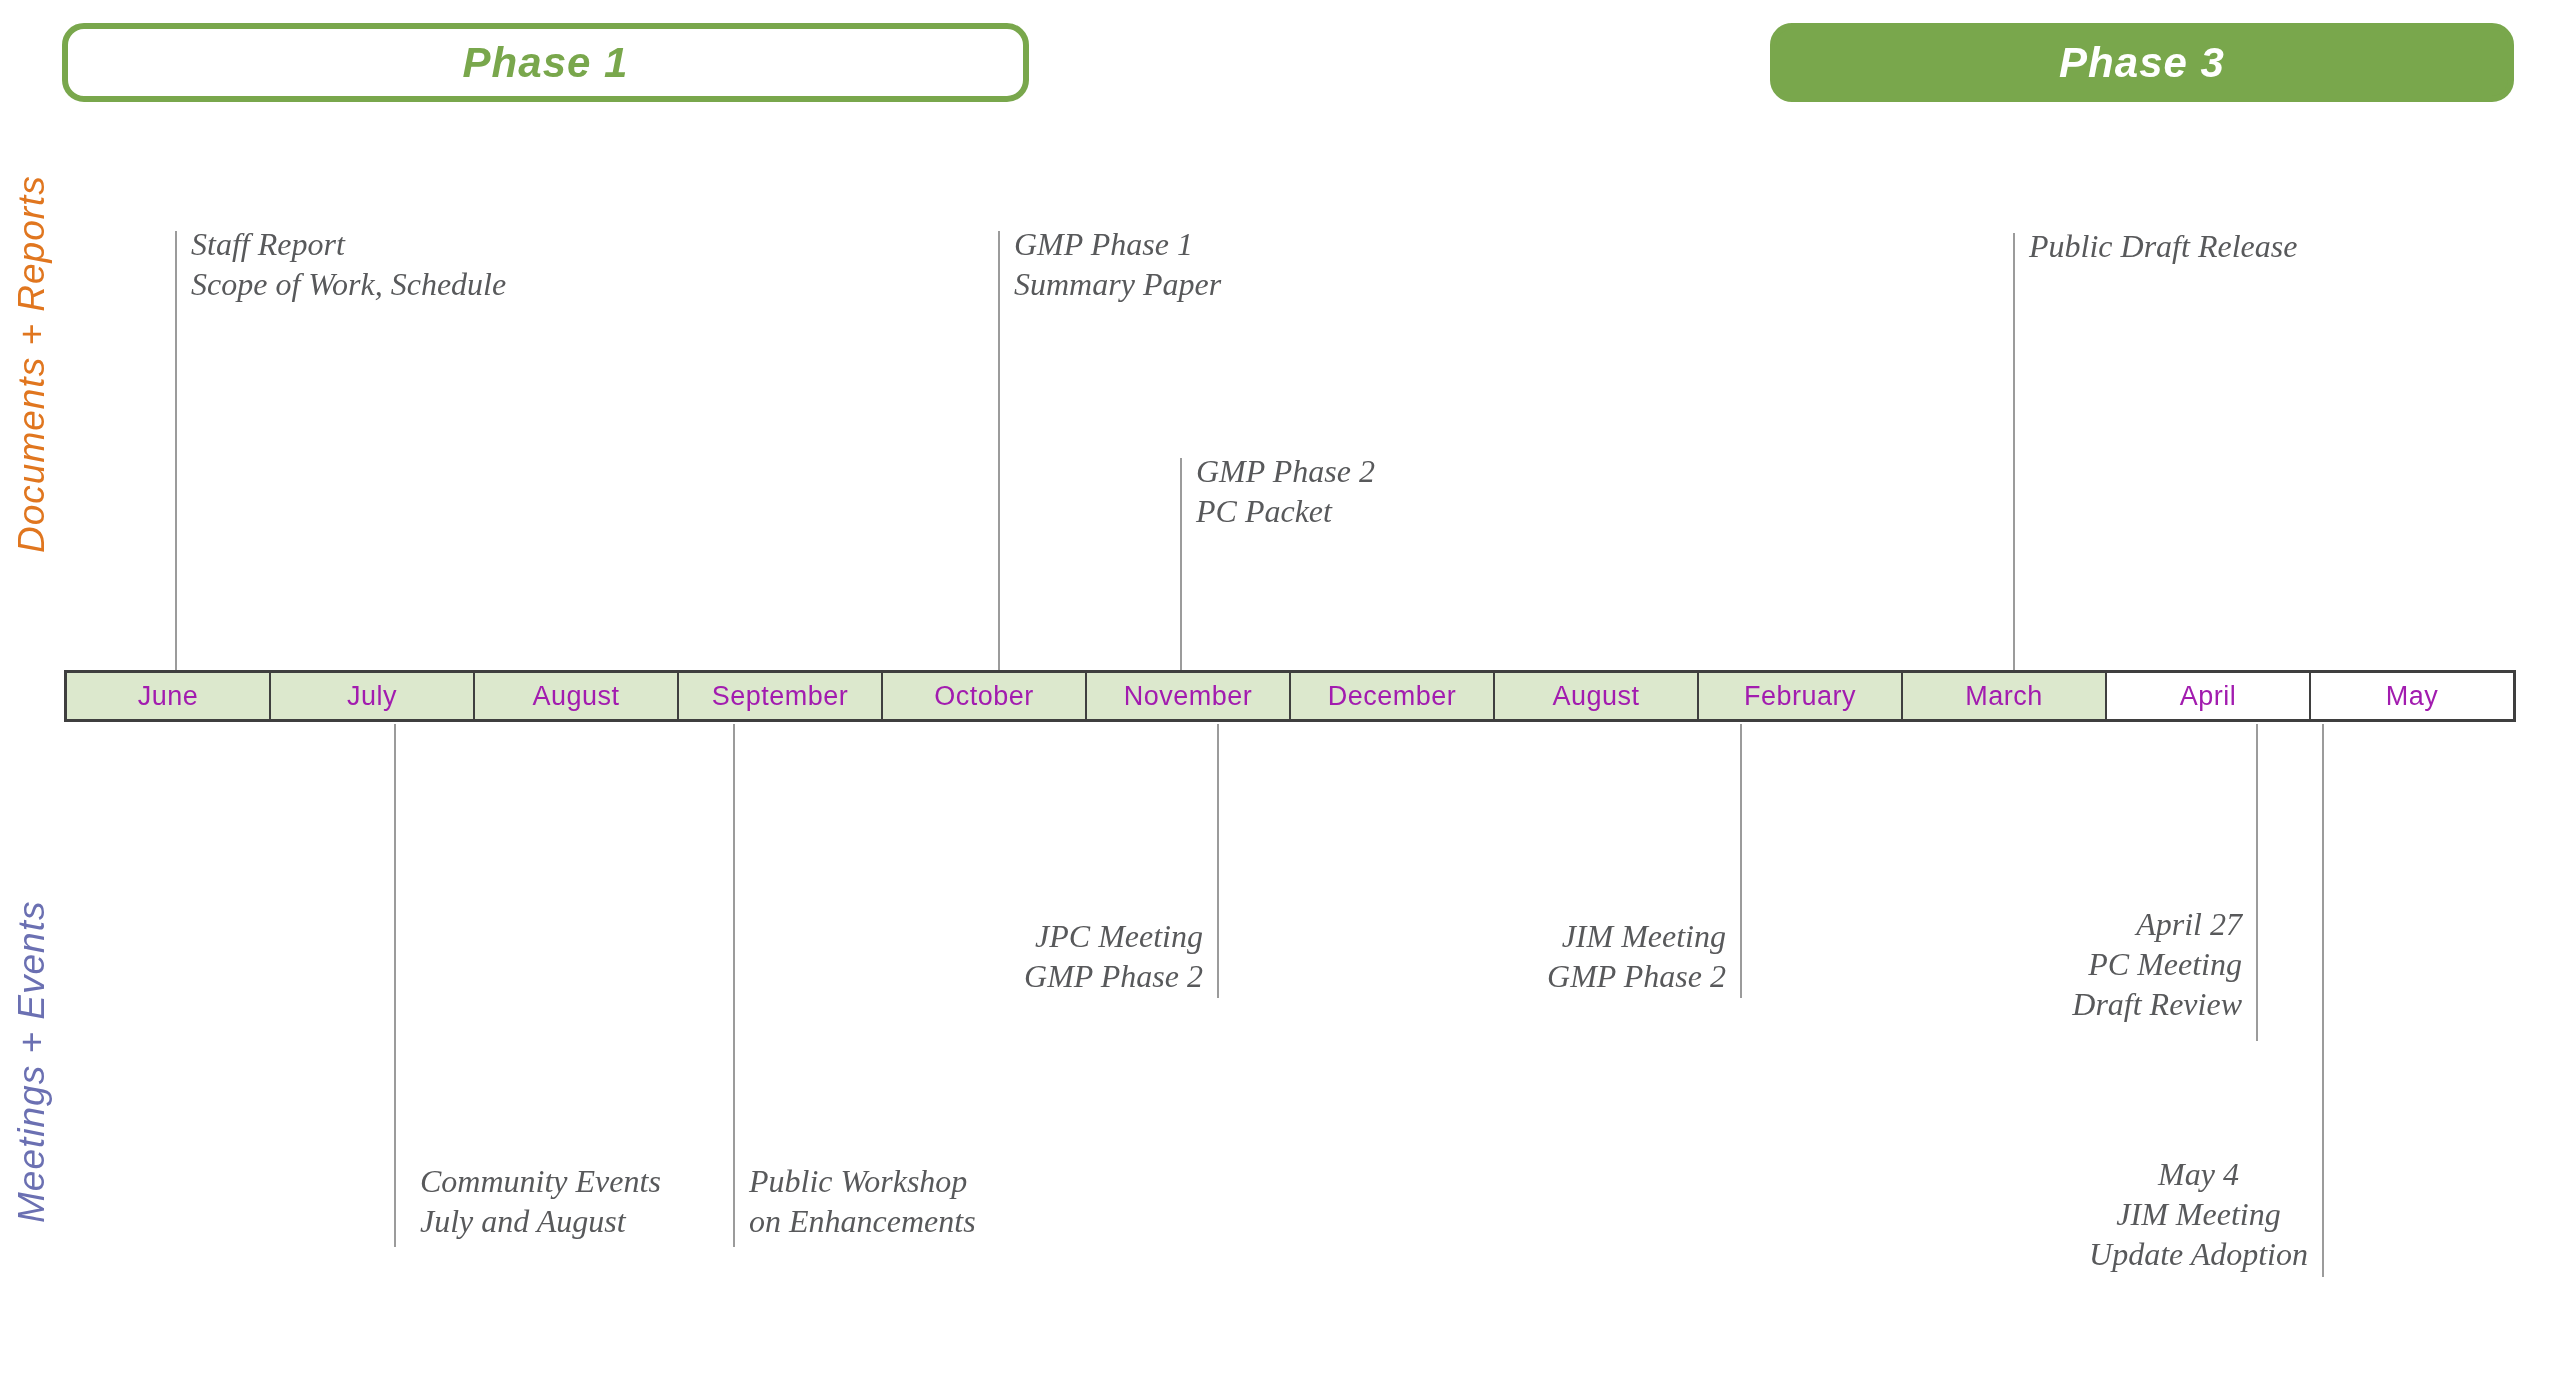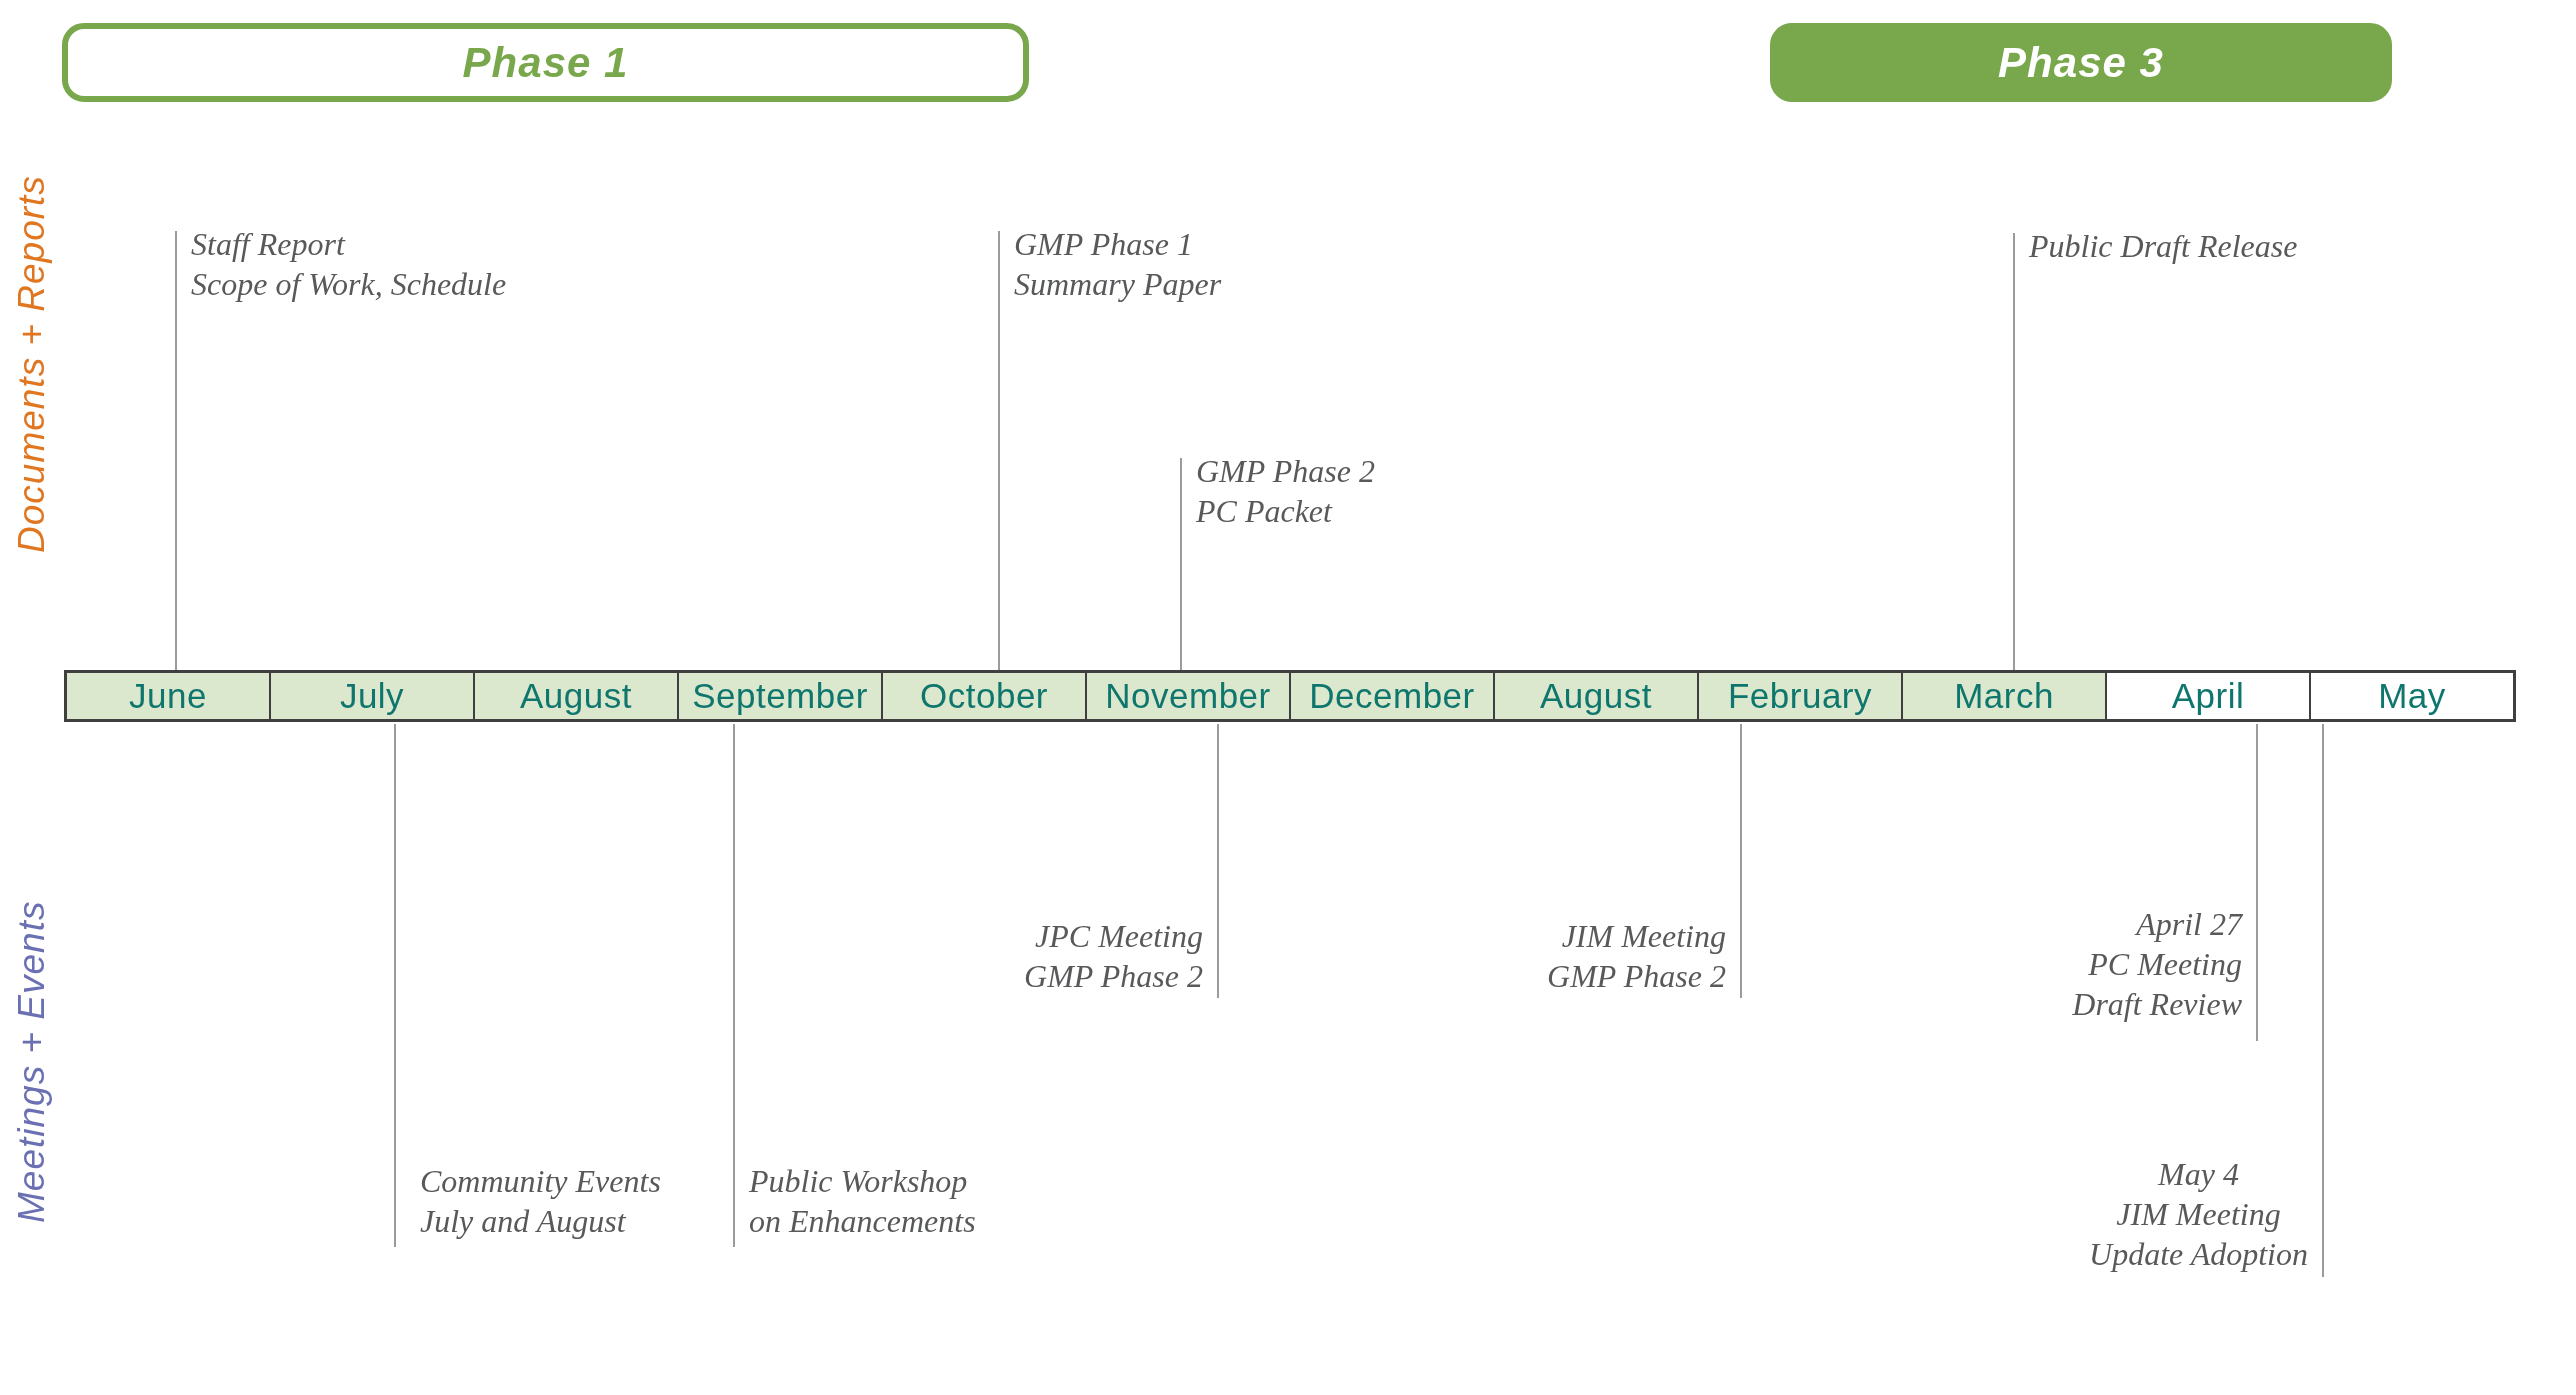--- a/index.html
+++ b/index.html
@@ -17,21 +17,21 @@
     box-sizing:border-box;
     border:6px solid #79A74C;border-radius:22px;
     background:#ffffff;color:#79A74C;
     display:flex;align-items:center;justify-content:center;
     font-size:42px;font-weight:bold;font-style:italic;
     letter-spacing:1px;
   }
   .phase.filled{background:#79A74C;color:#ffffff;}
   #phase1{left:62px;width:967px;}
   #phase2{left:1066px;width:668px;}
-  #phase3{left:1770px;width:622px;}
+  #phase3{left:1770px;width:744px;}
 
   
   .lane-label{
     position:absolute;left:6px;width:52px;
     writing-mode:vertical-rl;transform:rotate(180deg);
     display:flex;align-items:center;justify-content:center;
     font-size:37px;font-style:italic;letter-spacing:1px;
     white-space:nowrap;
   }
   #lane-docs{top:144px;height:441px;color:#E0761F;}
@@ -40,21 +40,21 @@
   
   #monthbar{
     position:absolute;left:64px;top:670px;width:2452px;height:52px;
     box-sizing:border-box;border:3px solid #3F3F3F;
     display:flex;background:#ffffff;
   }
   .mcell{
     flex:1 1 0;box-sizing:border-box;
     border-right:2px solid #3F3F3F;
     display:flex;align-items:center;justify-content:center;
-    font-size:35px;color:#0f766e;letter-spacing:0.5px;
+    font-size:27px;color:#a21caf;letter-spacing:0.5px;
     background:#ffffff;white-space:nowrap;overflow:hidden;
   }
   .mcell:last-child{border-right:none;}
   .mcell.hl{background:#DCE8CD;}
 
   
   .vline{position:absolute;width:2px;background:#9B9B9B;}
 
   
   .etext{

